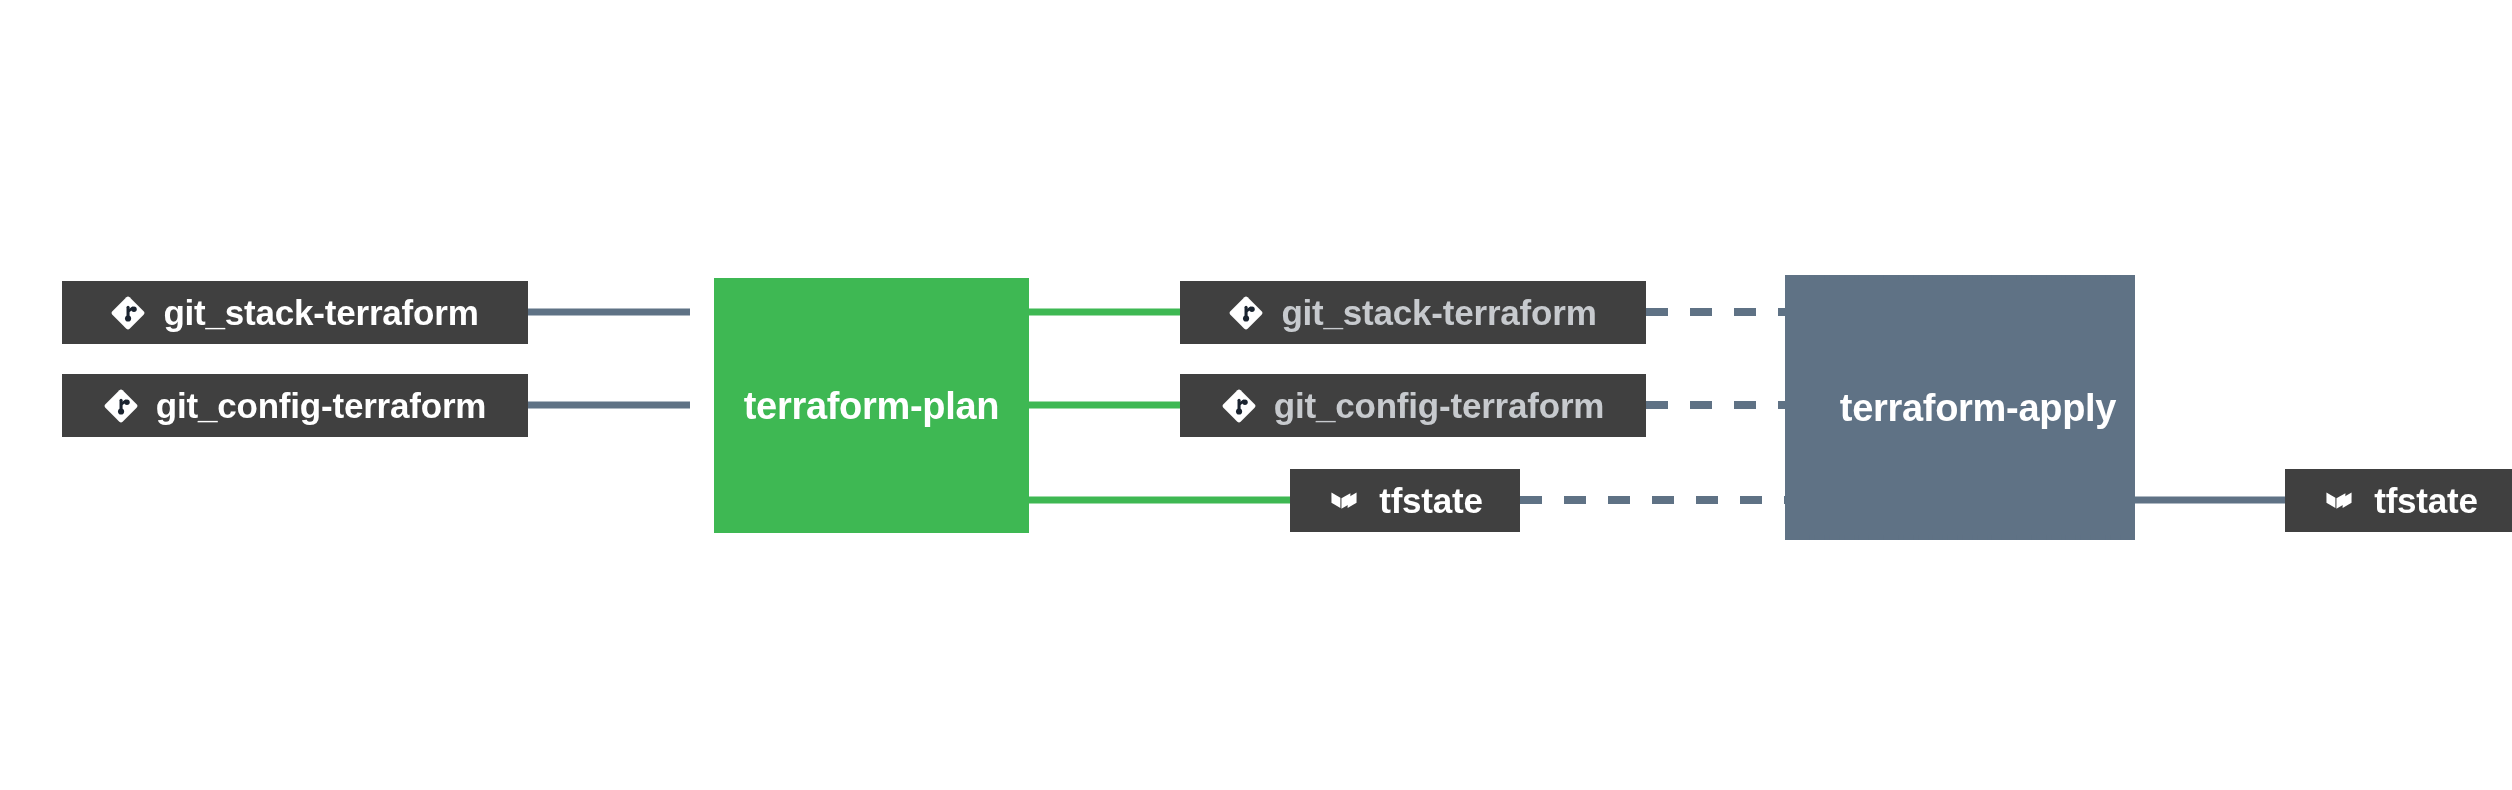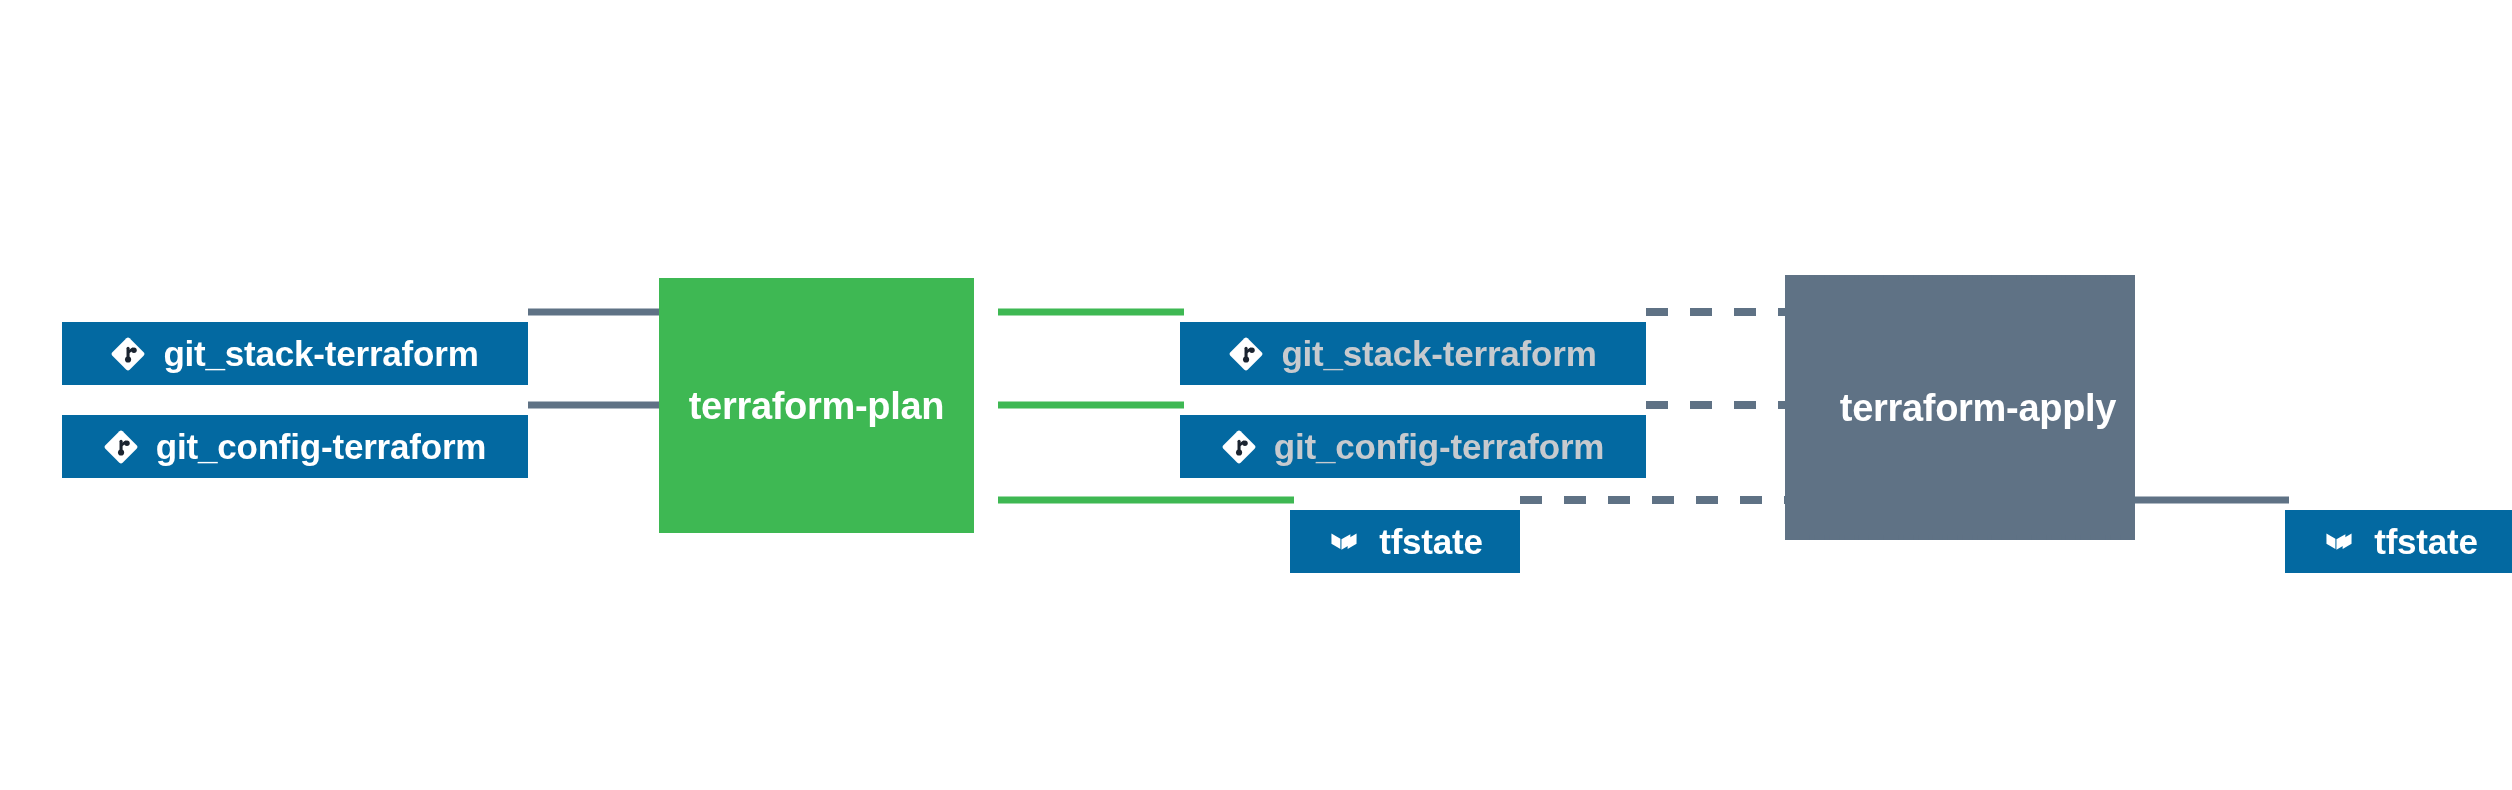--- a/index.html
+++ b/index.html
@@ -25,28 +25,27 @@
   
   .node{
     position:absolute;
     box-sizing:border-box;
     display:flex;
     align-items:center;
     justify-content:center;
   }
   
   .artifact{
-    background:#0369a1;
+    background:#404040;
     display:flex;
     align-items:center;
     gap:18px;
     padding:0 22px;
     height:63px;
     white-space:nowrap;
-    margin-top:41px;
   }
   .artifact .label{
     font-size:35px;
     font-weight:bold;
     letter-spacing:-0.2px;
     line-height:1;
   }
   .label-white{ color:#ffffff; }
   .label-muted{ color:#c7cace; }
 
@@ -126,21 +125,21 @@
             <g fill="#1b2430">
               <rect x="14.6" y="9.2" width="2.9" height="14.2" rx="1.45"></rect>
               <circle cx="16.05" cy="21.2" r="2.9"></circle>
               <circle cx="21.6" cy="12.4" r="2.6"></circle>
               <rect x="15.2" y="13.6" width="6.6" height="2.6" rx="1.3" transform="rotate(-38 15.2 13.6)"></rect>
             </g>
           </svg>
         </span>
         <span class="label label-white">git_config-terraform</span>
       </div>
-      <div class="node job job-plan" style="left: 659px; top: 278px; width: 315px; height: 255px;">
+      <div class="node job job-plan" style="left: 714px; top: 278px; width: 315px; height: 255px;">
         <span class="job-label">terraform-plan</span>
       </div>
       <div class="node artifact" style="left: 1180px; top: 281px; width: 466px; height: 63px;">
         <span class="icon">
           <svg viewBox="0 0 32 32">
             <g transform="rotate(45 16 16)">
               <rect x="4.5" y="4.5" width="23" height="23" rx="2.2" fill="#ffffff"></rect>
             </g>
             <g fill="#1b2430">
               <rect x="14.6" y="9.2" width="2.9" height="14.2" rx="1.45"></rect>

